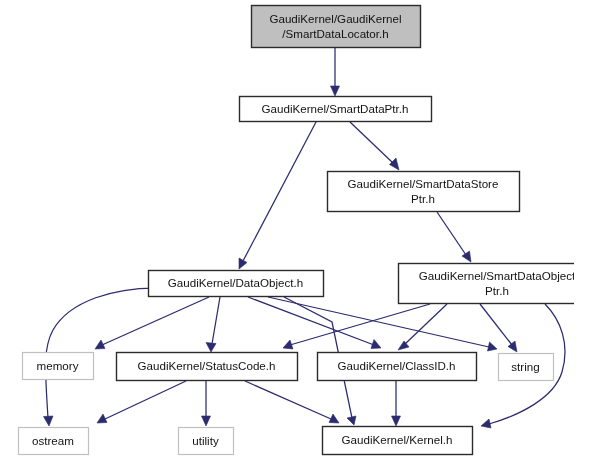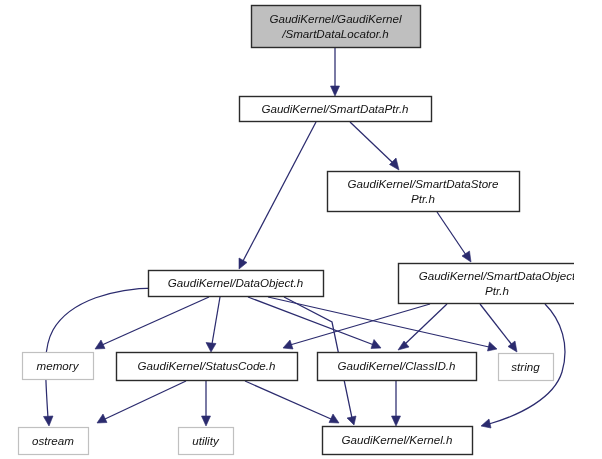--- a/index.html
+++ b/index.html
@@ -7,21 +7,20 @@
     padding: 0;
     background: #ffffff;
   }
   #graph-root {
     position: relative;
     width: 574px;
     height: 459px;
     background: #ffffff;
     font-family: "Liberation Sans", sans-serif;
     overflow: hidden;
-    font-style: italic;
   }
   svg.graph-canvas {
     position: absolute;
     left: 0;
     top: 0;
     width: 602px;
     height: 459px;
   }
   .node-box {
     fill: #ffffff;

